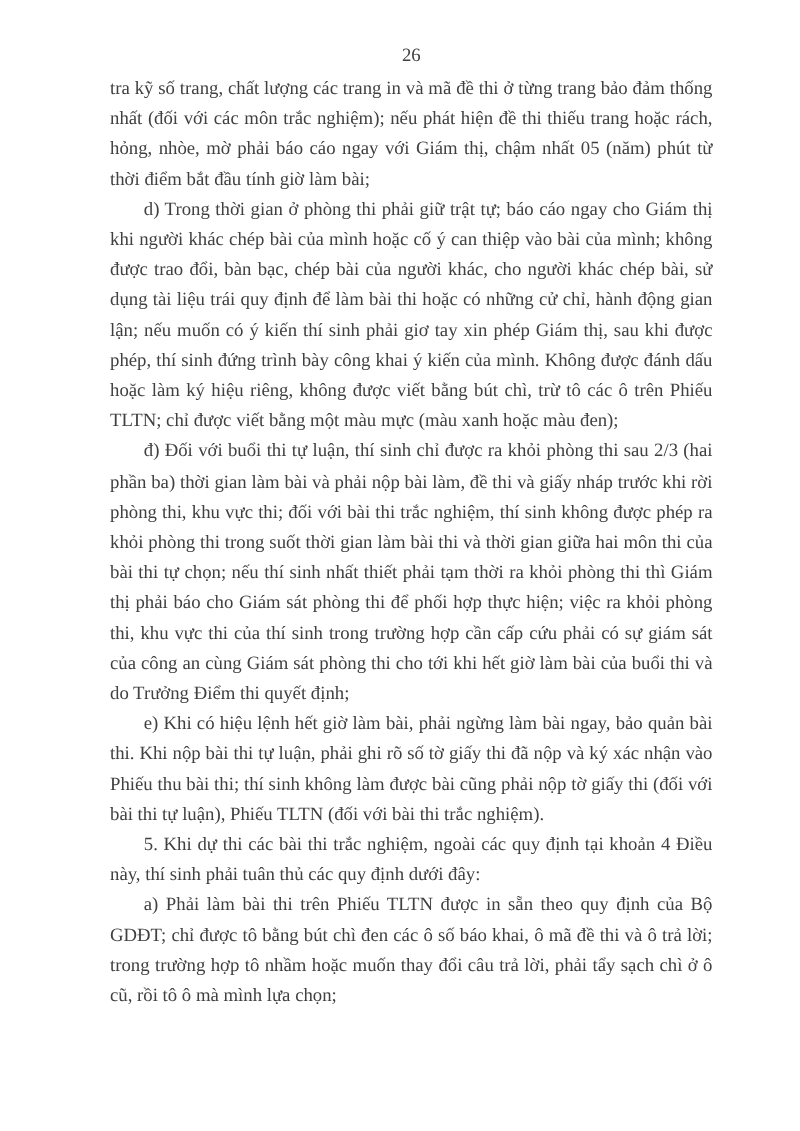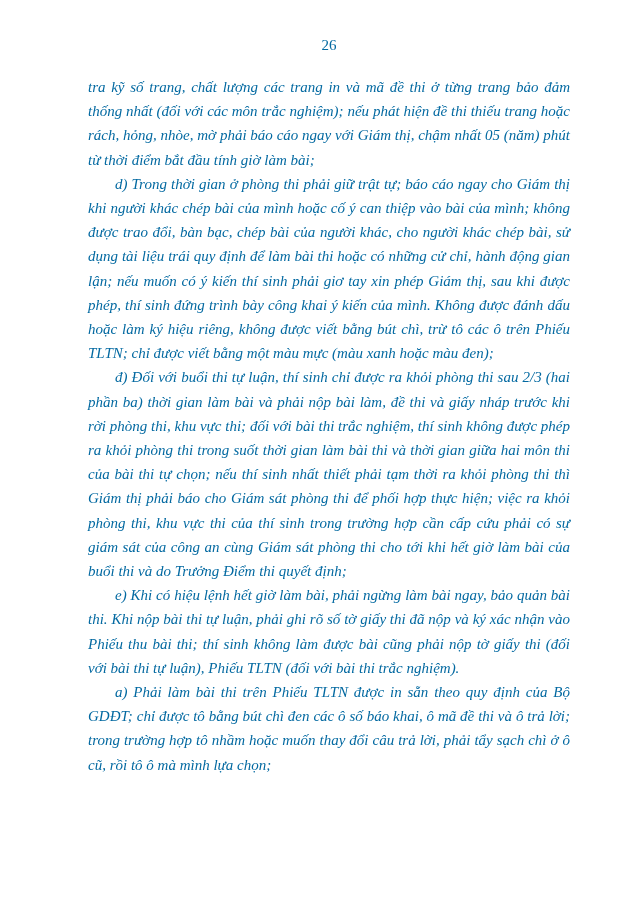--- a/index.html
+++ b/index.html
@@ -5,42 +5,41 @@
   html, body {
     margin: 0;
     padding: 0;
     background: #ffffff;
   }
   .page {
     position: relative;
     width: 640px;
     height: 905px;
     background: #ffffff;
-    color: #0369a1;
+    color: #404040;
     font-family: "Liberation Serif", "DejaVu Serif", serif;
     overflow: hidden;
   }
   .page-number {
     position: absolute;
     top: 38px;
     left: 88px;
     width: 482px;
     text-align: center;
     font-size: 15px;
     line-height: 15px;
   }
   .content {
     position: absolute;
-    top: 75px;
+    top: 59px;
     left: 88px;
     width: 482px;
     font-size: 15px;
     line-height: 24.2px;
     text-align: justify;
-    font-style: italic;
   }
   .para {
     margin: 0;
     padding: 0;
     hyphens: none;
   }
   .para.indent {
     text-indent: 27px;
   }
 </style>
@@ -48,15 +47,16 @@
 <body>
 
 <div class="page">
   <div class="page-number">26</div>
 
   <div class="content">
     <p class="para">tra kỹ số trang, chất lượng các trang in và mã đề thi ở từng trang bảo đảm thống nhất (đối với các môn trắc nghiệm); nếu phát hiện đề thi thiếu trang hoặc rách, hỏng, nhòe, mờ phải báo cáo ngay với Giám thị, chậm nhất 05 (năm) phút từ thời điểm bắt đầu tính giờ làm bài;</p>
     <p class="para indent">d) Trong thời gian ở phòng thi phải giữ trật tự; báo cáo ngay cho Giám thị khi người khác chép bài của mình hoặc cố ý can thiệp vào bài của mình; không được trao đổi, bàn bạc, chép bài của người khác, cho người khác chép bài, sử dụng tài liệu trái quy định để làm bài thi hoặc có những cử chỉ, hành động gian lận; nếu muốn có ý kiến thí sinh phải giơ tay xin phép Giám thị, sau khi được phép, thí sinh đứng trình bày công khai ý kiến của mình. Không được đánh dấu hoặc làm ký hiệu riêng, không được viết bằng bút chì, trừ tô các ô trên Phiếu TLTN; chỉ được viết bằng một màu mực (màu xanh hoặc màu đen);</p>
     <p class="para indent">đ) Đối với buổi thi tự luận, thí sinh chỉ được ra khỏi phòng thi sau 2/3 (hai phần ba) thời gian làm bài và phải nộp bài làm, đề thi và giấy nháp trước khi rời phòng thi, khu vực thi; đối với bài thi trắc nghiệm, thí sinh không được phép ra khỏi phòng thi trong suốt thời gian làm bài thi và thời gian giữa hai môn thi của bài thi tự chọn; nếu thí sinh nhất thiết phải tạm thời ra khỏi phòng thi thì Giám thị phải báo cho Giám sát phòng thi để phối hợp thực hiện; việc ra khỏi phòng thi, khu vực thi của thí sinh trong trường hợp cần cấp cứu phải có sự giám sát của công an cùng Giám sát phòng thi cho tới khi hết giờ làm bài của buổi thi và do Trưởng Điểm thi quyết định;</p>
     <p class="para indent">e) Khi có hiệu lệnh hết giờ làm bài, phải ngừng làm bài ngay, bảo quản bài thi. Khi nộp bài thi tự luận, phải ghi rõ số tờ giấy thi đã nộp và ký xác nhận vào Phiếu thu bài thi; thí sinh không làm được bài cũng phải nộp tờ giấy thi (đối với bài thi tự luận), Phiếu TLTN (đối với bài thi trắc nghiệm).</p>
+    <p class="para indent">5. Khi dự thi các bài thi trắc nghiệm, ngoài các quy định tại khoản 4 Điều này, thí sinh phải tuân thủ các quy định dưới đây:</p>
     <p class="para indent">a) Phải làm bài thi trên Phiếu TLTN được in sẵn theo quy định của Bộ GDĐT; chỉ được tô bằng bút chì đen các ô số báo khai, ô mã đề thi và ô trả lời; trong trường hợp tô nhầm hoặc muốn thay đổi câu trả lời, phải tẩy sạch chì ở ô cũ, rồi tô ô mà mình lựa chọn;</p>
   </div>
 </div>
 
 </body></html>

